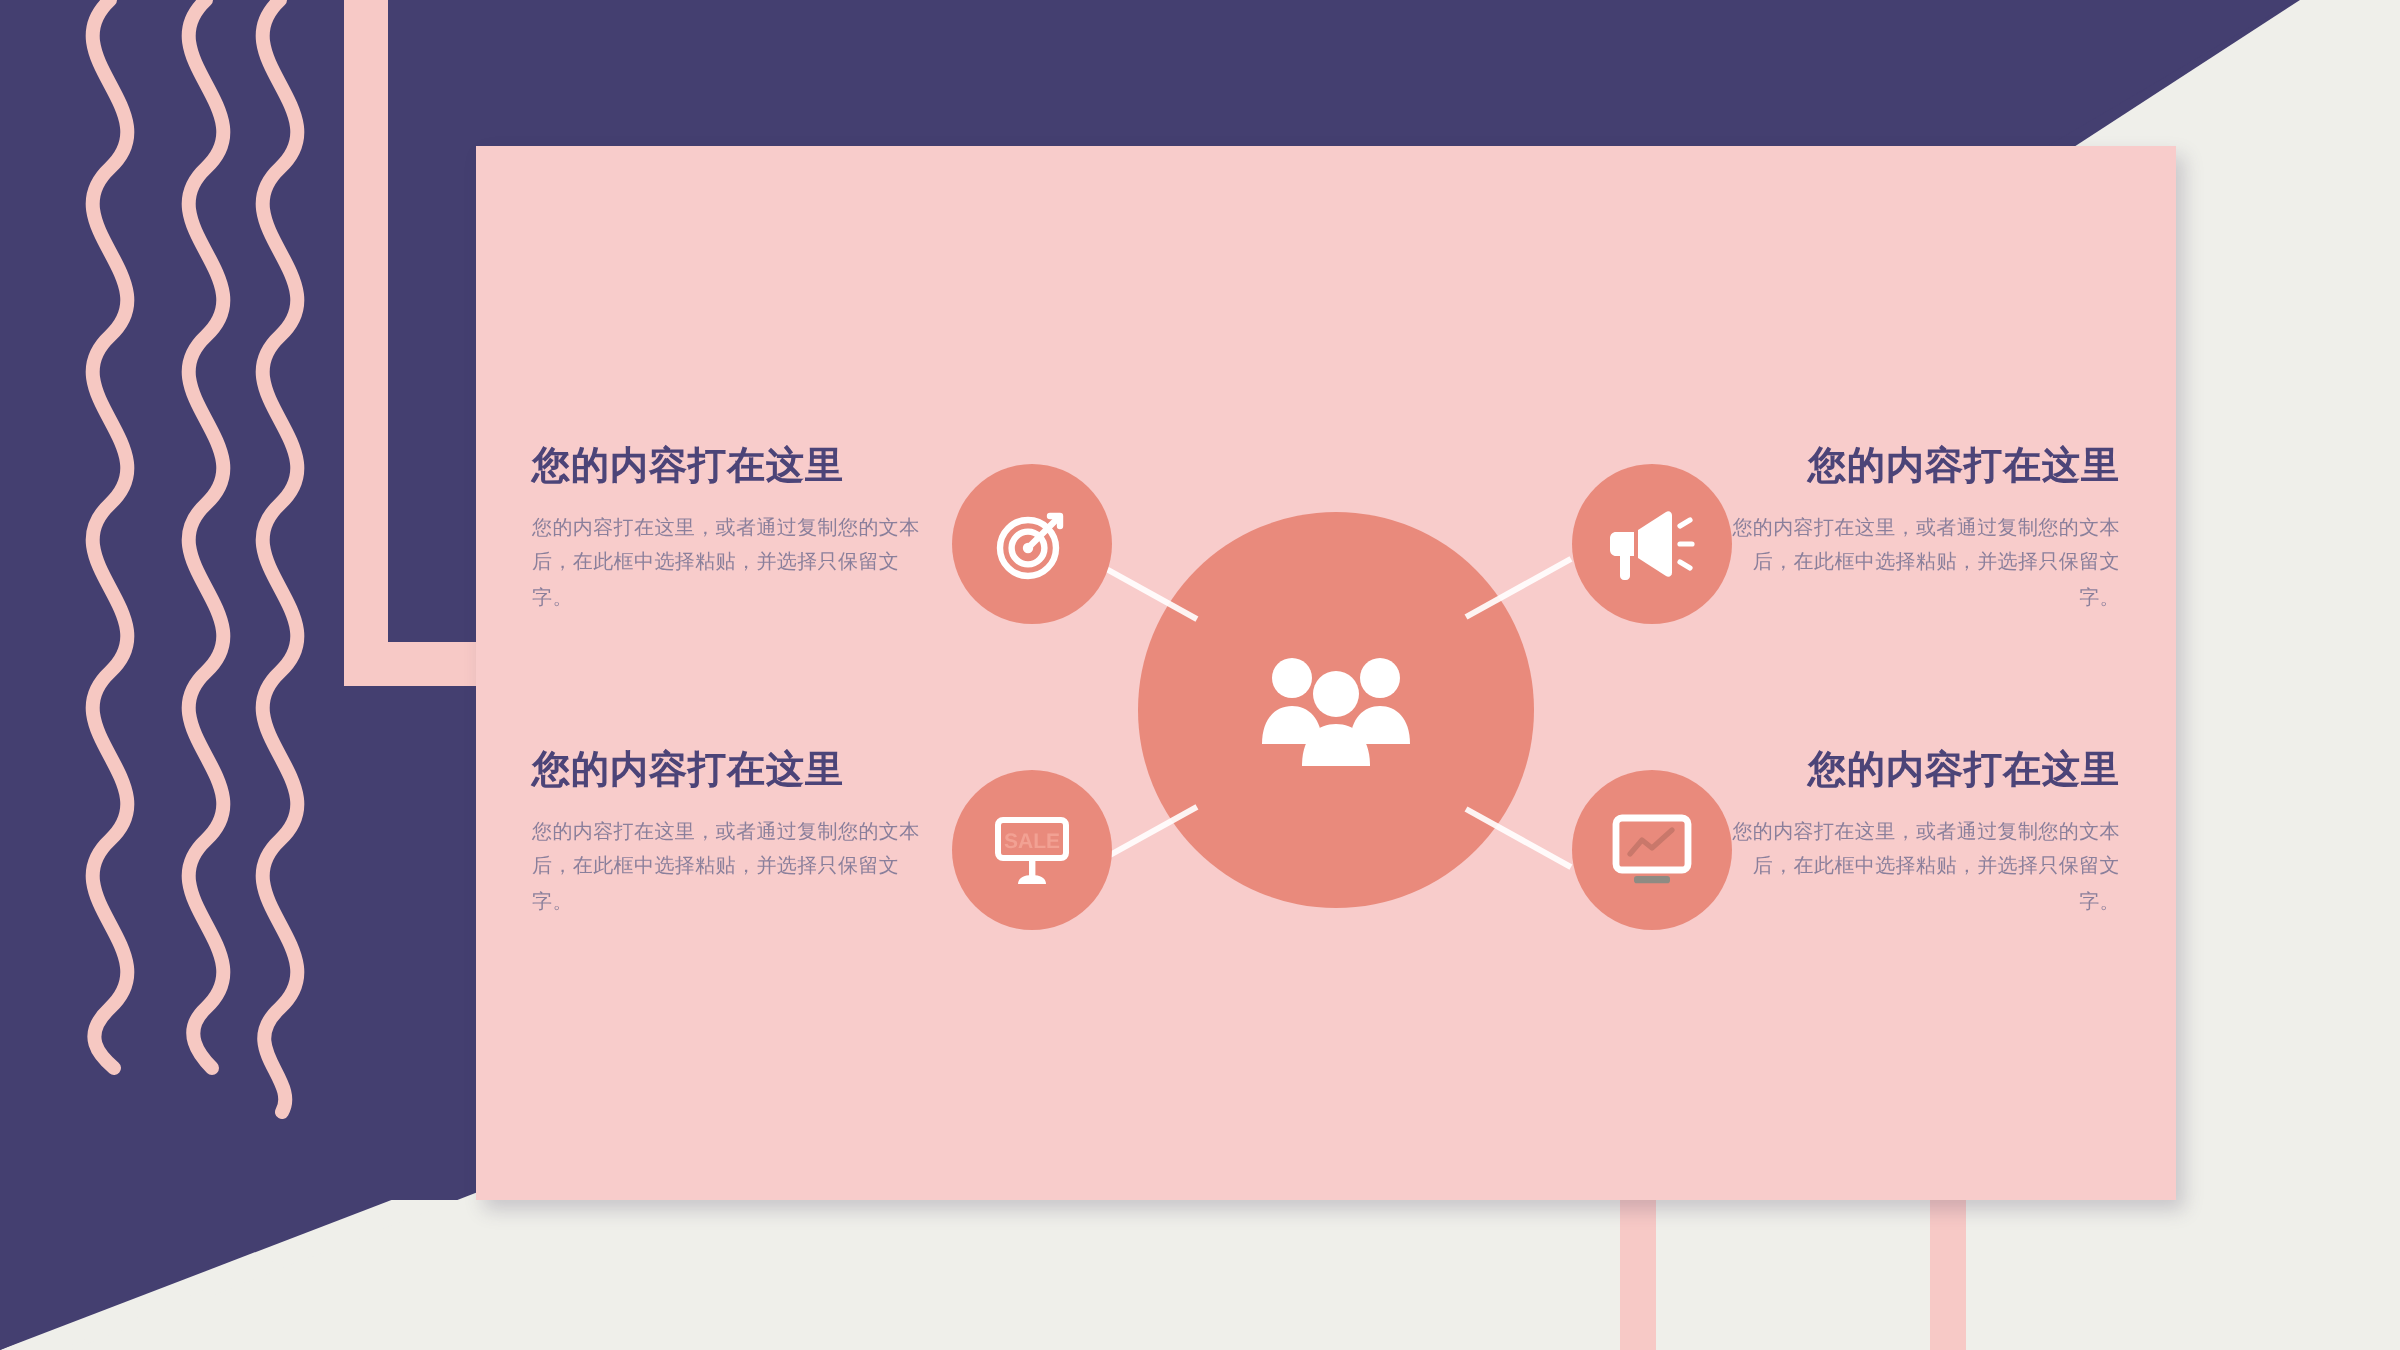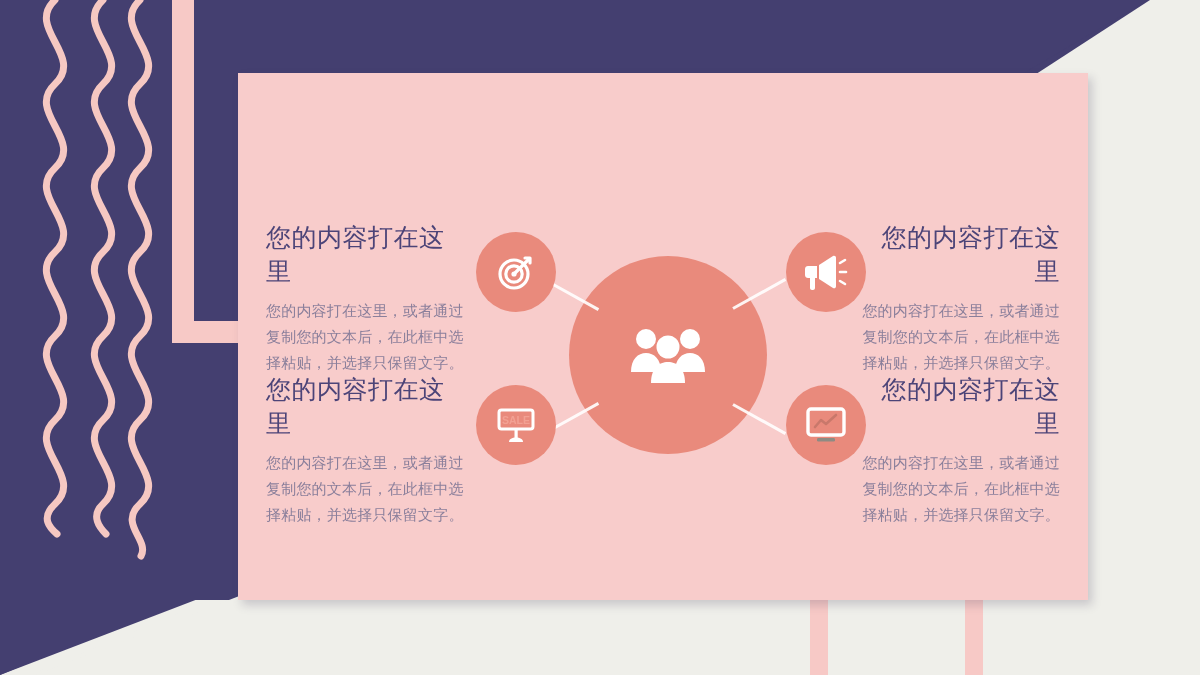--- a/index.html
+++ b/index.html
@@ -114,29 +114,29 @@
   .c-tr { left: 495px; top: 234px; width: 60px; transform: rotate(-29deg); }
   .c-bl { left: 308px; top: 358px; width: 60px; transform: rotate(-29deg); }
   .c-br { left: 495px; top: 330px; width: 60px; transform: rotate(29deg); }
 
   
   .txt {
     position: absolute;
     width: 200px;
   }
   .txt h3 {
-    font-size: 25px;
-    font-weight: 400;
+    font-size: 19px;
+    font-weight: 700;
     color: #4C4478;
     line-height: 1.35;
     margin-bottom: 9px;
     letter-spacing: 0.5px;
   }
   .txt p {
-    font-size: 15px;
+    font-size: 10px;
     color: #8A7F9B;
     line-height: 1.75;
     letter-spacing: 0.2px;
   }
   .txt.align-left  { text-align: left; }
   .txt.align-right { text-align: right; }
 
   .t-tl { left: 28px;  top: 148px; }
   .t-bl { left: 28px;  top: 300px; }
   .t-tr { left: 622px; top: 148px; }

